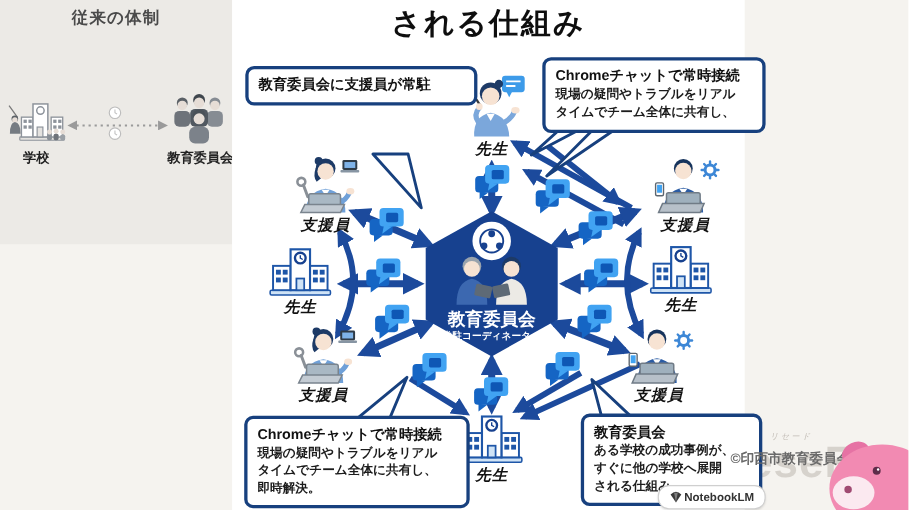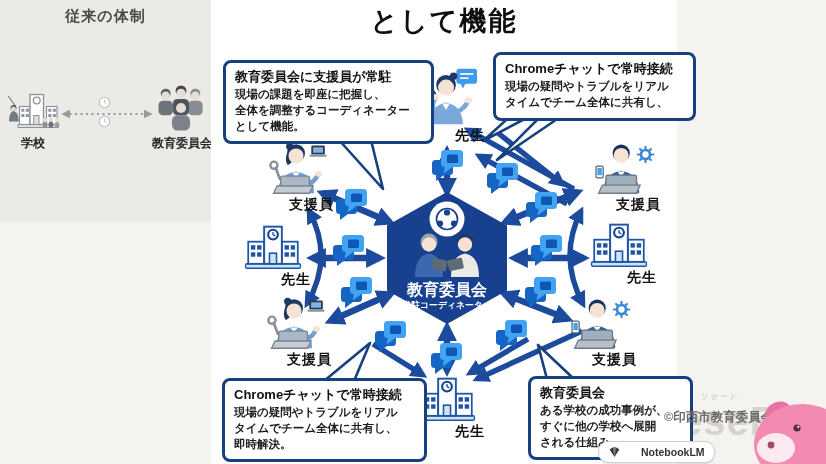--- a/index.html
+++ b/index.html
@@ -14,32 +14,32 @@
   .legacy-icon{position:absolute;}
   .legacy-label{position:absolute;font-size:12px;font-weight:800;color:#222;text-align:center;}
   .legacy-arrow{position:absolute;left:0;top:0;width:211px;height:222px;pointer-events:none;}
 
   
   .main-card{position:absolute;left:211px;top:0;width:466px;height:464px;background:#ffffff;}
   .main-title{position:absolute;left:0;top:3px;width:466px;text-align:center;
     font-size:27px;font-weight:900;color:#0e0e0e;letter-spacing:2px;}
   .diagram-svg{position:absolute;left:0;top:0;width:466px;height:464px;pointer-events:none;}
 
-  .node{position:absolute;text-align:right;z-index:3;}
+  .node{position:absolute;text-align:center;z-index:3;font-style:italic;}
   .node svg{display:block;margin:0 auto;}
   .node-label{font-size:14px;font-weight:800;color:#111;letter-spacing:1px;margin-top:1px;}
 
   .callout{position:absolute;background:#fff;border:3px solid #17407E;border-radius:8px;
     padding:6px 8px 7px 9px;z-index:4;}
   .callout-title{font-size:13px;font-weight:800;color:#111;line-height:1.3;}
   .callout-body{font-size:11.5px;font-weight:700;color:#1c1c1c;line-height:1.38;white-space:pre-line;margin-top:1px;}
 
   
   .notebooklm-badge{position:absolute;left:598px;top:441px;height:20px;z-index:7;
-    display:flex;align-items:center;gap:20px;background:#fff;border:1px solid #cfcfcf;
+    display:flex;align-items:center;gap:1px;background:#fff;border:1px solid #cfcfcf;
     border-radius:10px;padding:0 9px;box-shadow:0 1px 2px rgba(0,0,0,.12);}
   .notebooklm-badge span{font-size:10.5px;font-weight:800;color:#333;}
   .copyright{position:absolute;left:664px;top:409px;z-index:4;font-size:12.5px;font-weight:600;color:#6a6a6a;white-space:nowrap;}
   .watermark{position:absolute;left:650px;top:392px;z-index:3;pointer-events:none;}
   .watermark-ruby{font-size:7.5px;color:#b7b1aa;letter-spacing:2px;margin-left:50px;opacity:.8;font-style:italic;}
   .watermark-text{font-size:40px;font-weight:800;color:#b9b3ab;opacity:.5;line-height:.95;letter-spacing:1px;}
   .mascot{position:absolute;right:-6px;top:398px;z-index:6;}
 </style>
 </head>
 <body>
@@ -204,21 +204,21 @@
       </svg>
     <svg class="legacy-icon" style="left:154px;top:84px" width="54" height="48">
         <use href="#icon-gray-group"></use>
       </svg>
 
     <div class="legacy-label" style="left:8px;top:135px;width:50px">学校</div>
     <div class="legacy-label" style="left:150px;top:135px;width:64px">教育委員会</div>
   </div>
 
   <div class="main-card">
-    <div class="main-title">として機能</div>
+    <div class="main-title">される仕組み</div>
 
     <svg class="diagram-svg" viewBox="0 0 466 464">
       <defs>
         <marker id="ah" viewBox="0 0 10 10" refX="7" refY="5" markerWidth="3.1" markerHeight="3.1" orient="auto-start-reverse">
           <path d="M0 0 L10 5 L0 10 z" fill="#1C4A9C"></path>
         </marker>
         <g id="chatpair">
           <rect x="0" y="10" width="21" height="15" rx="3.5" fill="#1565C4"></rect>
           <path d="M4 24 l0 7 l8 -6 z" fill="#1565C4"></path>
           <rect x="9" y="0" width="22" height="17" rx="3.5" fill="#41A3F2"></rect>
@@ -339,23 +339,20 @@
     </div>
     <div class="node" style="left:47px;top:141px;width:76px">
       <svg width="64" height="54">
           <use href="#icon-support-woman"></use>
         </svg>
       <div class="node-label">支援員</div>
     </div>
 
     <div class="callout" style="left:12px;top:60px;width:188px">
       <div class="callout-title">教育委員会に支援員が常駐</div>
-      <div class="callout-body">現場の課題を即座に把握し、
-全体を調整するコーディネーター
-として機能。</div>
     </div>
     <div class="callout" style="left:282px;top:52px;width:180px">
       <div class="callout-title">Chromeチャットで常時接続</div>
       <div class="callout-body">現場の疑問やトラブルをリアル
 タイムでチーム全体に共有し、</div>
     </div>
     <div class="callout" style="left:11px;top:378px;width:182px">
       <div class="callout-title">Chromeチャットで常時接続</div>
       <div class="callout-body">現場の疑問やトラブルをリアル
 タイムでチーム全体に共有し、

